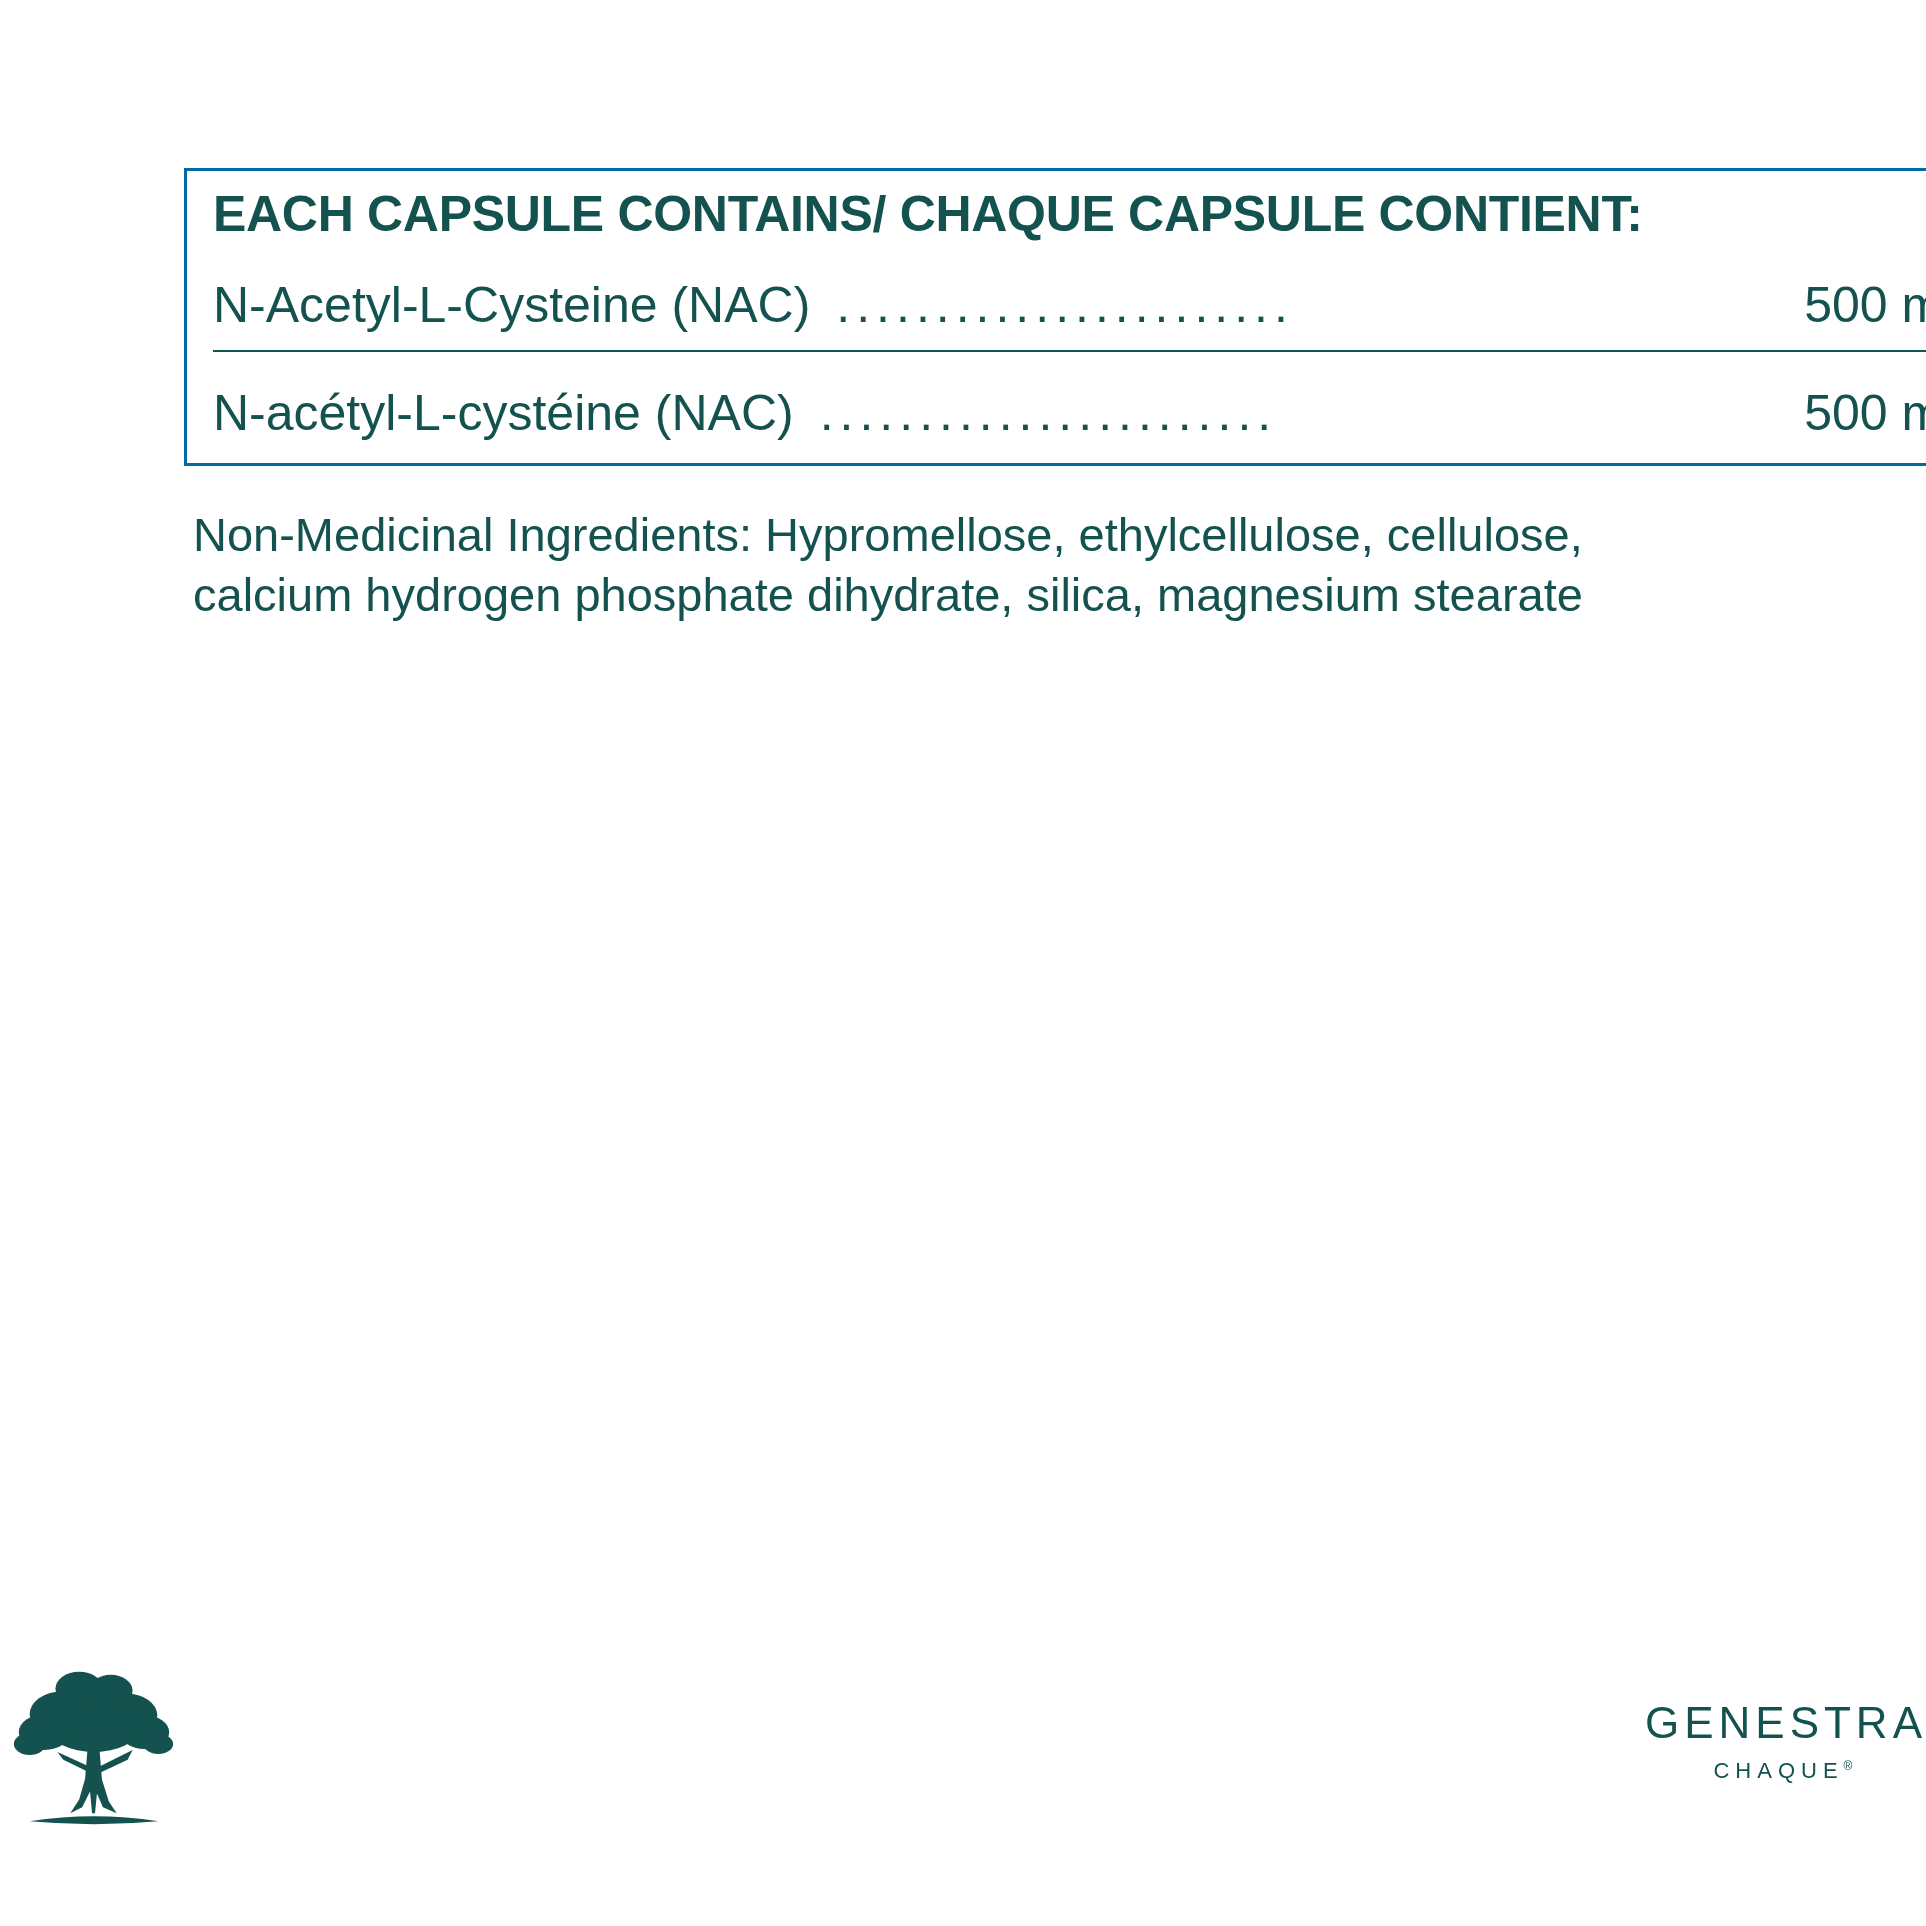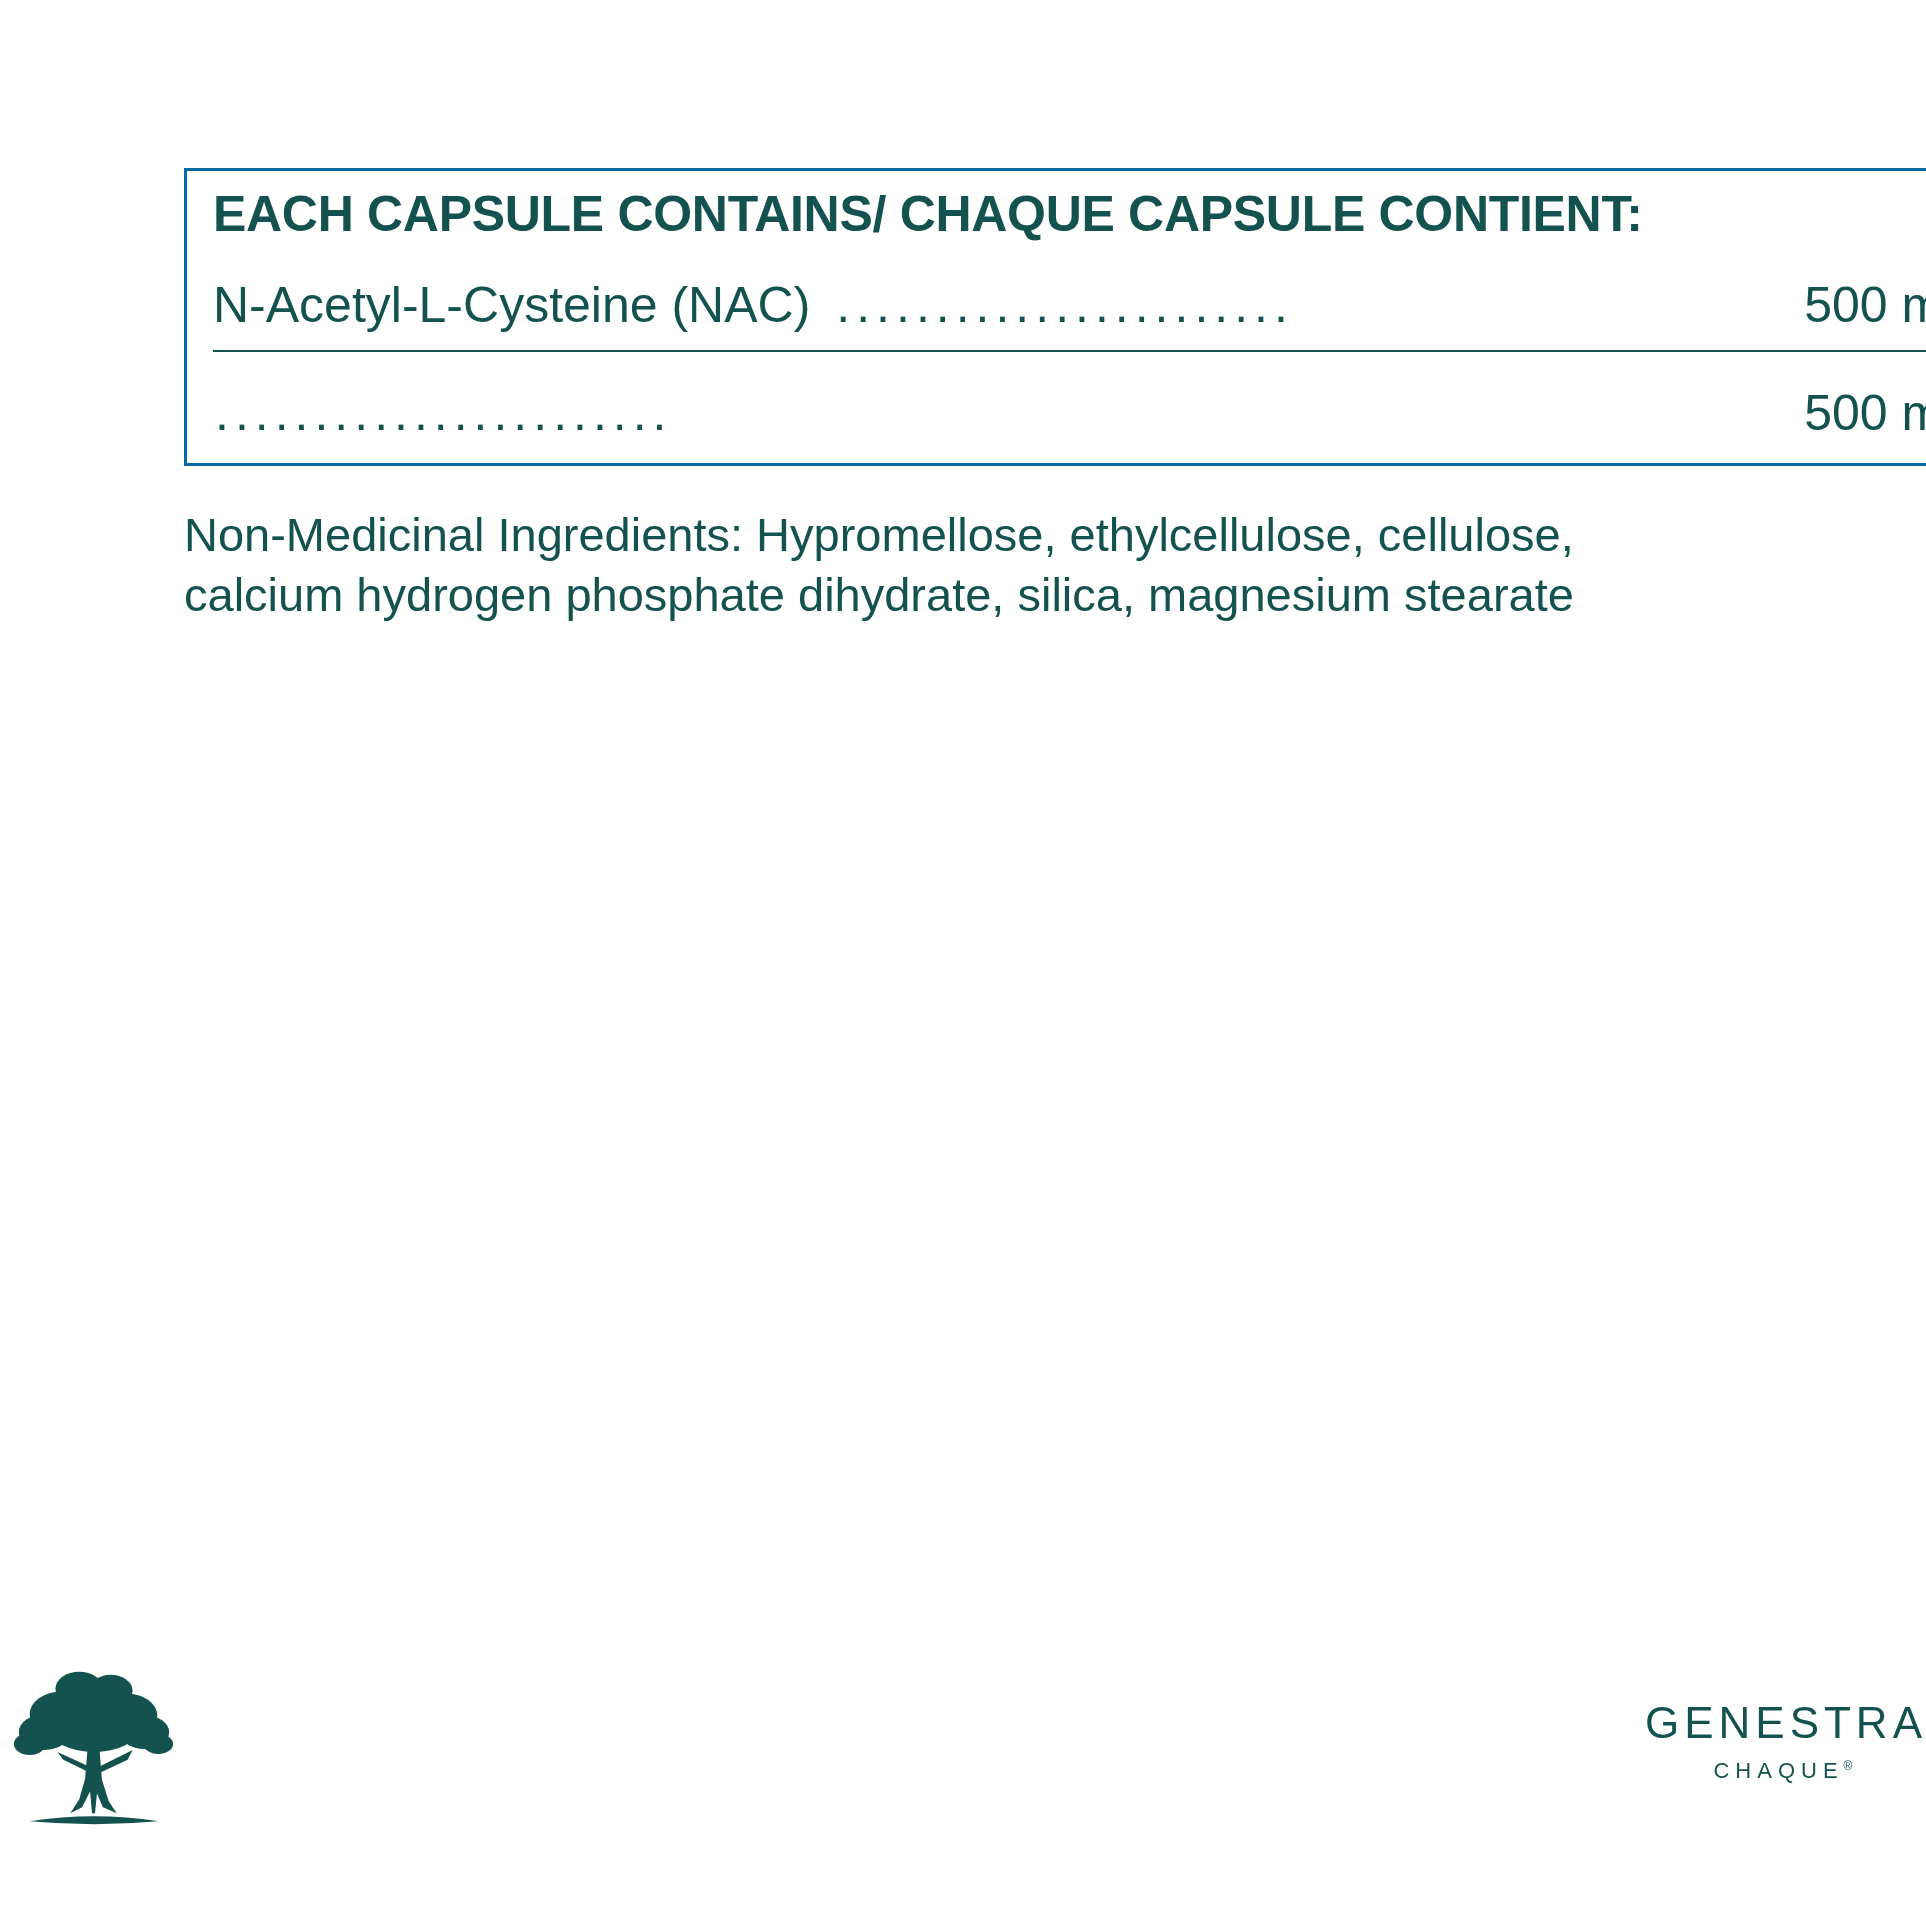--- a/index.html
+++ b/index.html
@@ -60,21 +60,21 @@
   }
   .row .amount { flex: 0 0 auto; margin-top: 20px; }
   .row-divider {
     border-top: 2px solid #14524f;
     margin: 4px 0 0 0;
   }
 
   
   .ingredients {
     position: absolute;
-    left: 184px;
+    left: 193px;
     top: 505px;
     width: 1544px;
   }
   .ing-par {
     font-size: 47px;
     line-height: 1.28;
     font-weight: 400;
     margin: 0 0 26px 0;
   }
 
@@ -125,20 +125,21 @@
 
     <div class="row">
       <span class="name">N-Acetyl-L-Cysteine (NAC)</span>
       <span class="dots">.......................</span>
       <span class="amount">500 mg</span>
     </div>
 
     <div class="row-divider"></div>
 
     <div class="row">
+      <span class="name">N-acétyl-L-cystéine (NAC)</span>
       <span class="dots">.......................</span>
       <span class="amount">500 mg</span>
     </div>
   </div>
 
   <div class="ingredients">
     <p class="ing-par">Non-Medicinal Ingredients: Hypromellose, ethylcellulose, cellulose, calcium hydrogen phosphate dihydrate, silica, magnesium stearate</p>
   </div>
 
   <div class="brand">

